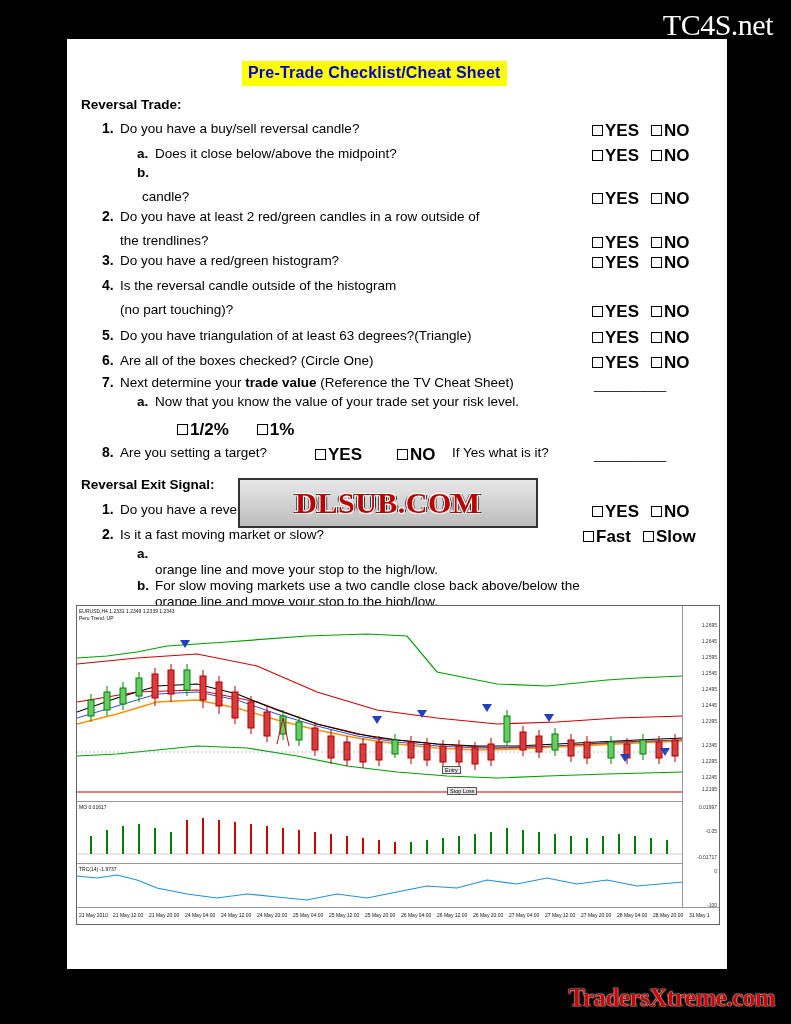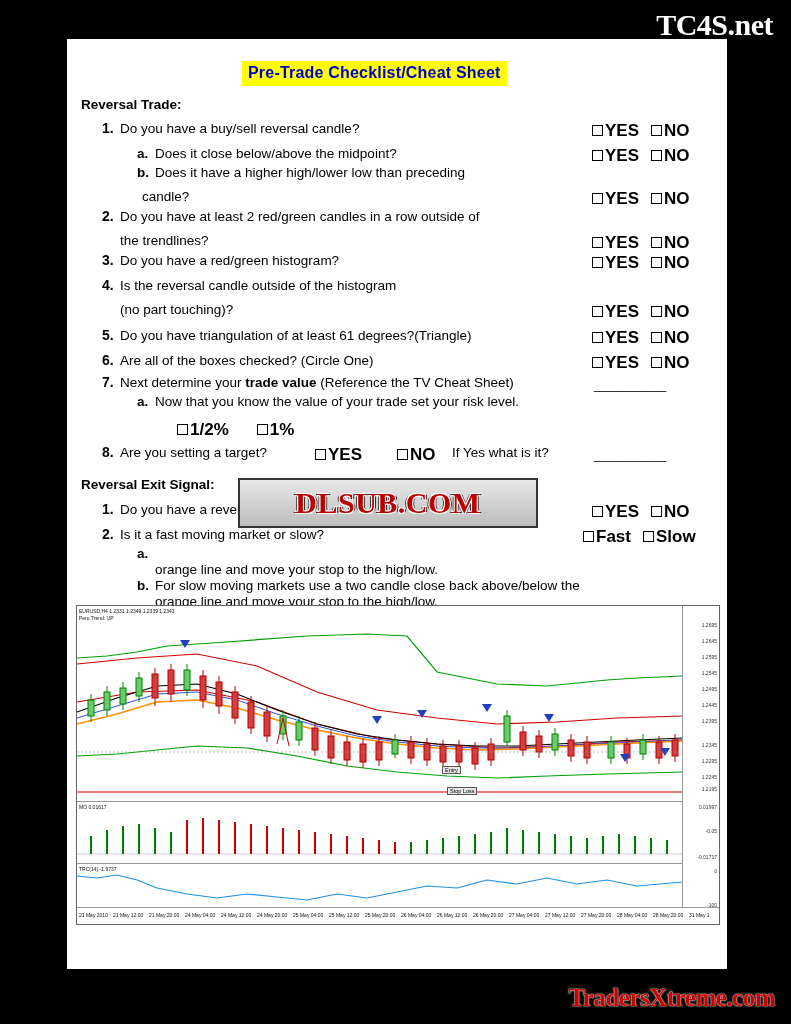--- a/index.html
+++ b/index.html
@@ -12,21 +12,21 @@
   }
   .page{
     position:absolute;
     left:66px;top:38px;width:660px;height:930px;
     background:#fff;
     border:1px solid #000;
   }
   .brand-top{
     position:absolute;right:18px;top:8px;
     font-family:"Liberation Serif", serif;
-    font-size:30px;font-weight:bold;color:#fff;
+    font-size:30px;font-weight:normal;color:#fff;
     letter-spacing:-0.5px;
   }
   .brand-bottom{
     position:absolute;right:16px;bottom:12px;
     font-family:"Liberation Serif", serif;
     font-size:25px;font-weight:bold;color:#cc0000;
     letter-spacing:-0.5px;
     text-shadow:0 0 1px #fff,0 0 2px #fff;
   }
   .title{
@@ -104,21 +104,20 @@
     <span class="box"></span><span>YES</span><span class="sep"></span><span class="box"></span><span>NO</span>
   </div>
 
   <div class="alpha" style="left:70px;top:107px;">a.</div>
   <div class="txt" style="left:88px;top:107px;">Does it close below/above the midpoint?</div>
   <div class="yn" style="left:525px;top:107px;">
     <span class="box"></span><span>YES</span><span class="sep"></span><span class="box"></span><span>NO</span>
   </div>
 
   <div class="alpha" style="left:70px;top:126px;">b.</div>
-  <div class="txt" style="left:88px;top:126px;">Does it have a higher high/lower low than preceding</div>
   <div class="txt" style="left:75px;top:150px;">candle?</div>
   <div class="yn" style="left:525px;top:150px;">
     <span class="box"></span><span>YES</span><span class="sep"></span><span class="box"></span><span>NO</span>
   </div>
 
   <div class="num" style="left:35px;top:169px;">2.</div>
   <div class="txt" style="left:53px;top:170px;">Do you have at least 2 red/green candles in a row outside of</div>
   <div class="txt" style="left:53px;top:194px;">the trendlines?</div>
   <div class="yn" style="left:525px;top:194px;">
     <span class="box"></span><span>YES</span><span class="sep"></span><span class="box"></span><span>NO</span>
@@ -131,21 +130,21 @@
   </div>
 
   <div class="num" style="left:35px;top:238px;">4.</div>
   <div class="txt" style="left:53px;top:239px;">Is the reversal candle outside of the histogram</div>
   <div class="txt" style="left:53px;top:263px;">(no part touching)?</div>
   <div class="yn" style="left:525px;top:263px;">
     <span class="box"></span><span>YES</span><span class="sep"></span><span class="box"></span><span>NO</span>
   </div>
 
   <div class="num" style="left:35px;top:288px;">5.</div>
-  <div class="txt" style="left:53px;top:289px;">Do you have triangulation of at least 61 degrees?(Triangle)</div>
+  <div class="txt" style="left:53px;top:289px;">Do you have triangulation of at least 63 degrees?(Triangle)</div>
   <div class="yn" style="left:525px;top:289px;">
     <span class="box"></span><span>YES</span><span class="sep"></span><span class="box"></span><span>NO</span>
   </div>
 
   <div class="num" style="left:35px;top:313px;">6.</div>
   <div class="txt" style="left:53px;top:314px;">Are all of the boxes checked? (Circle One)</div>
   <div class="yn" style="left:525px;top:314px;">
     <span class="box"></span><span>YES</span><span class="sep"></span><span class="box"></span><span>NO</span>
   </div>
 

